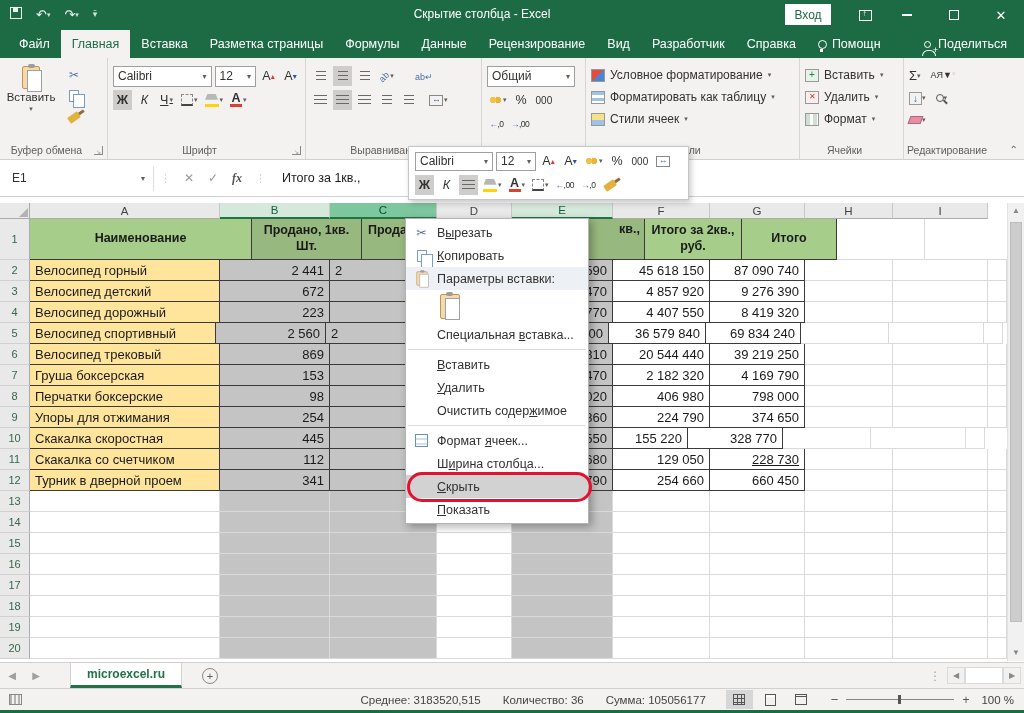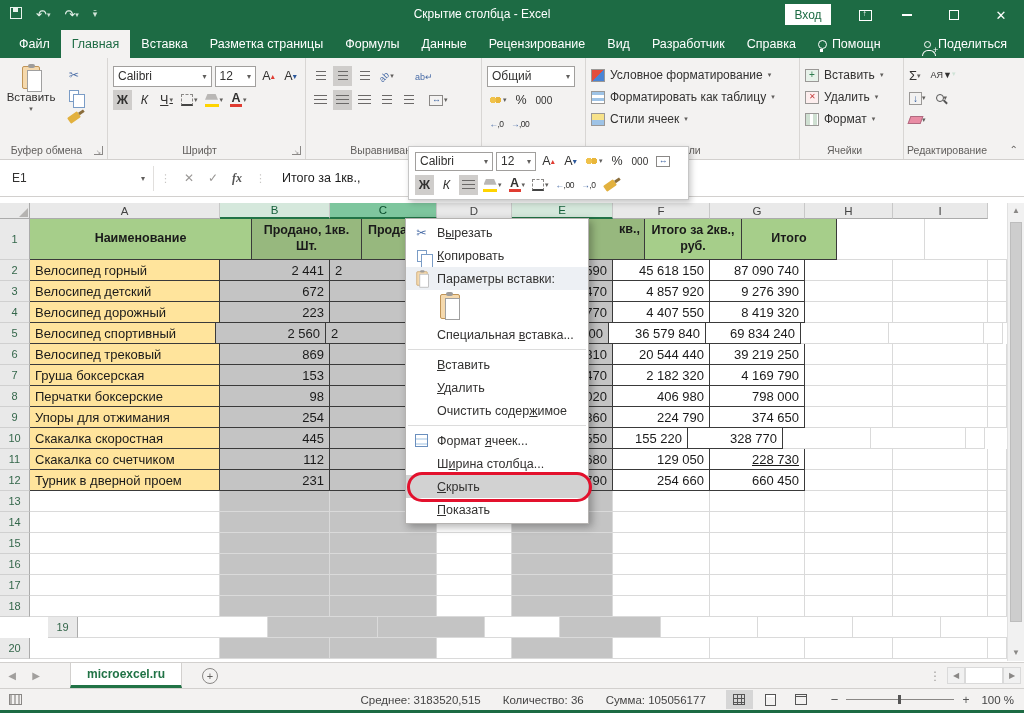--- a/index.html
+++ b/index.html
@@ -587,21 +587,21 @@
         <div class="cell bt gray num" style="width: 101px;">680</div>
         <div class="cell bt num" style="width: 97px;">129 050</div>
         <div class="cell bt num" style="width: 95px; text-decoration: underline;">228 730</div>
         <div class="cell" style="width: 88px;"></div>
         <div class="cell" style="width: 95px;"></div>
         <div class="cell" style="width: 19px;"></div>
       </div>
       <div class="g-row" style="height: 21px;">
         <div class="g-rowhdr">12</div>
         <div class="cell bt yellow" style="width: 190px;">Турник в дверной проем</div>
-        <div class="cell bt gray num" style="width: 110px;">231</div>
+        <div class="cell bt gray num" style="width: 110px;">341</div>
         <div class="cell bt gray" style="width: 107px;"></div>
         <div class="cell bt" style="width: 75px;"></div>
         <div class="cell bt gray num" style="width: 101px;">790</div>
         <div class="cell bt num" style="width: 97px;">254 660</div>
         <div class="cell bt num" style="width: 95px;">660 450</div>
         <div class="cell" style="width: 88px;"></div>
         <div class="cell" style="width: 95px;"></div>
         <div class="cell" style="width: 19px;"></div>
       </div>
       <div class="g-row" style="height: 21px;">
@@ -675,21 +675,21 @@
         <div class="cell gray" style="width: 110px;"></div>
         <div class="cell gray" style="width: 107px;"></div>
         <div class="cell" style="width: 75px;"></div>
         <div class="cell gray" style="width: 101px;"></div>
         <div class="cell" style="width: 97px;"></div>
         <div class="cell" style="width: 95px;"></div>
         <div class="cell" style="width: 88px;"></div>
         <div class="cell" style="width: 95px;"></div>
         <div class="cell" style="width: 19px;"></div>
       </div>
-      <div class="g-row" style="height: 21px; margin-left: 48px;">
+      <div class="g-row" style="height: 21px;">
         <div class="g-rowhdr">19</div>
         <div class="cell" style="width: 190px;"></div>
         <div class="cell gray" style="width: 110px;"></div>
         <div class="cell gray" style="width: 107px;"></div>
         <div class="cell" style="width: 75px;"></div>
         <div class="cell gray" style="width: 101px;"></div>
         <div class="cell" style="width: 97px;"></div>
         <div class="cell" style="width: 95px;"></div>
         <div class="cell" style="width: 88px;"></div>
         <div class="cell" style="width: 95px;"></div>

